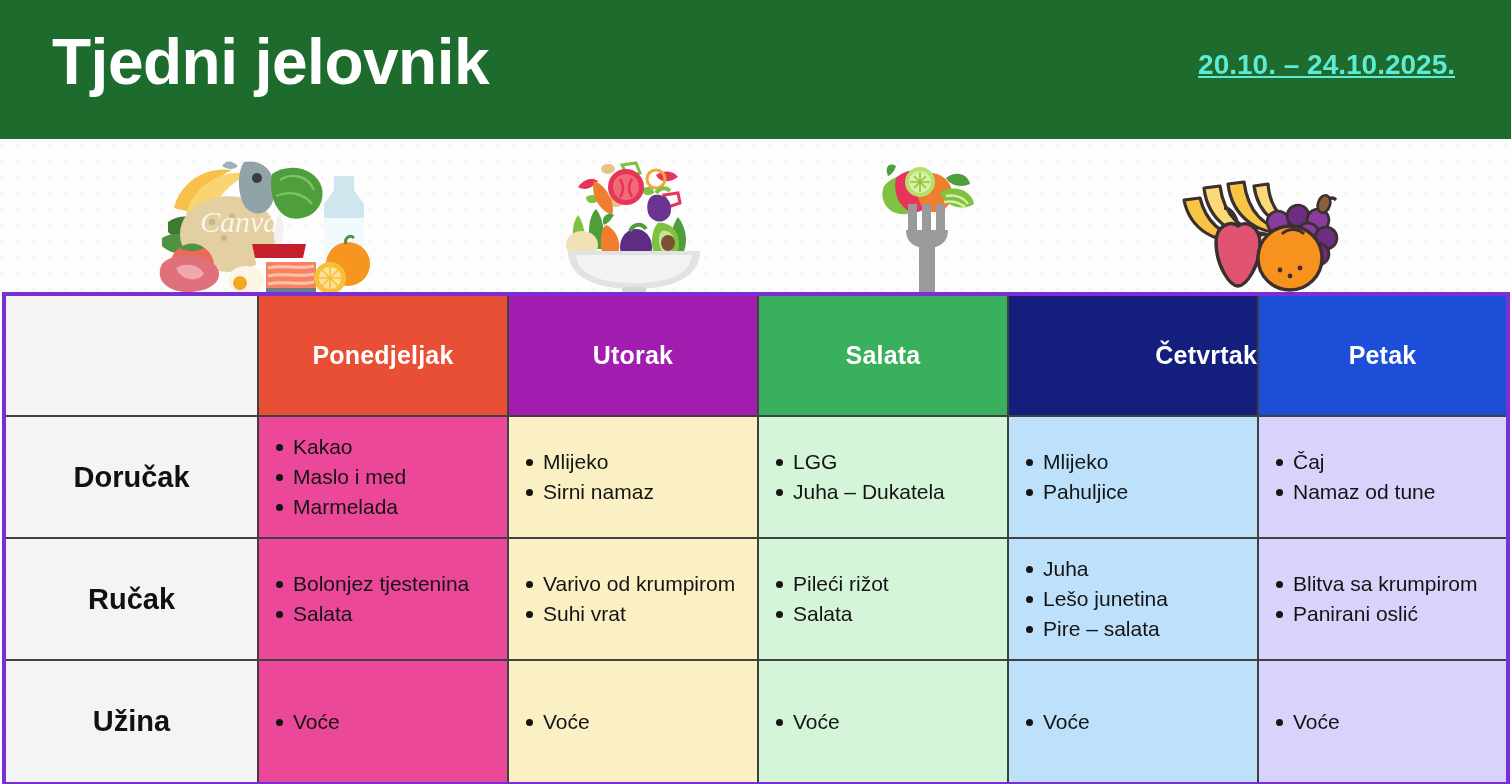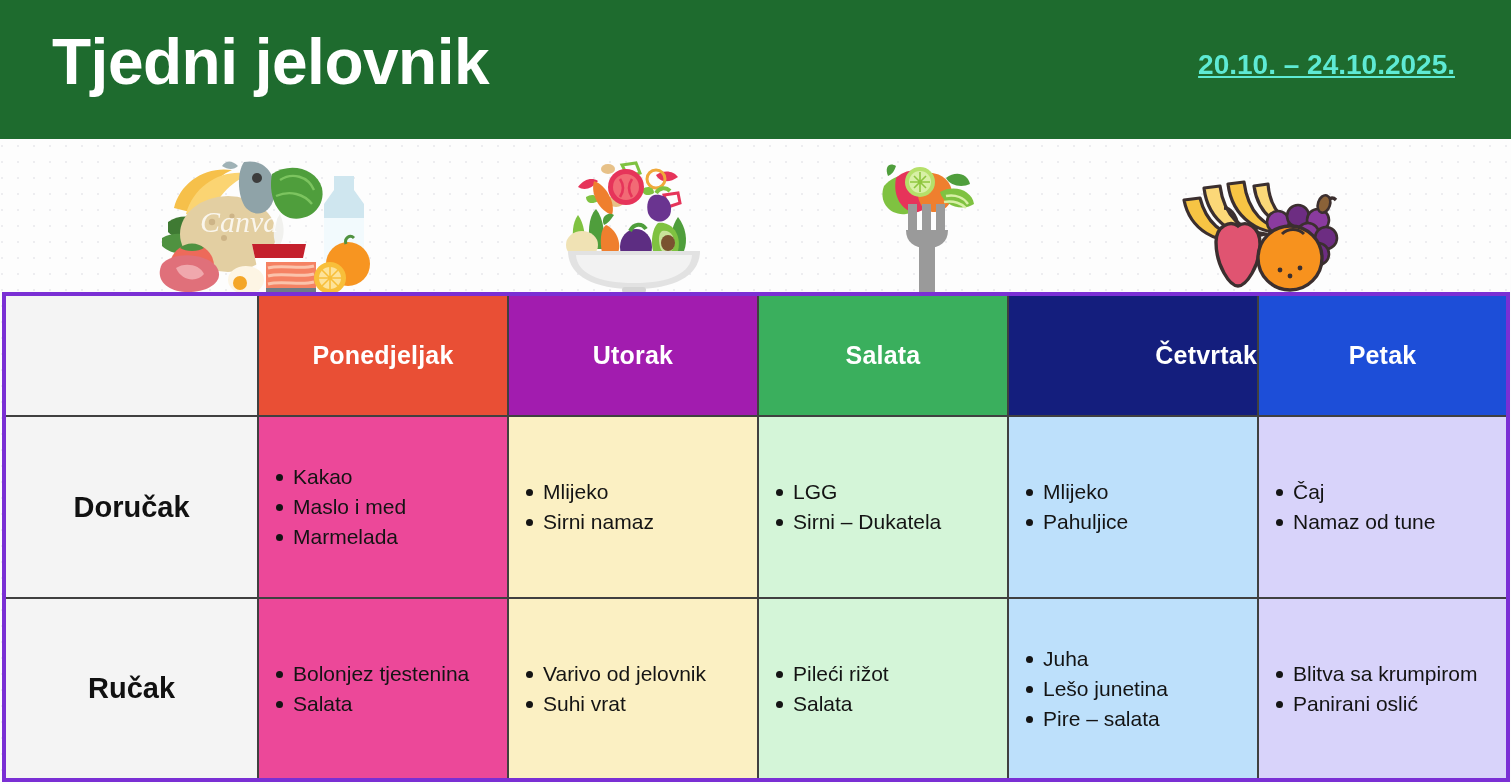--- a/index.html
+++ b/index.html
@@ -358,21 +358,21 @@
         </td>
         <td class="bd-tue">
           <ul class="cell-list">
               <li>Mlijeko</li>
               <li>Sirni namaz</li>
             </ul>
         </td>
         <td class="bd-wed">
           <ul class="cell-list">
               <li>LGG</li>
-              <li>Sirni – Dukatela</li>
+              <li>Juha – Dukatela</li>
             </ul>
         </td>
         <td class="bd-thu">
           <ul class="cell-list">
               <li>Mlijeko</li>
               <li>Pahuljice</li>
             </ul>
         </td>
         <td class="bd-fri">
           <ul class="cell-list">
@@ -385,21 +385,21 @@
       <tr class="row-rucak">
         <td class="row-label">Ručak</td>
         <td class="bd-mon">
           <ul class="cell-list">
               <li>Bolonjez tjestenina</li>
               <li>Salata</li>
             </ul>
         </td>
         <td class="bd-tue">
           <ul class="cell-list">
-              <li>Varivo od jelovnik</li>
+              <li>Varivo od krumpirom</li>
               <li>Suhi vrat</li>
             </ul>
         </td>
         <td class="bd-wed">
           <ul class="cell-list">
               <li>Pileći rižot</li>
               <li>Salata</li>
             </ul>
         </td>
         <td class="bd-thu">
@@ -410,16 +410,44 @@
             </ul>
         </td>
         <td class="bd-fri">
           <ul class="cell-list">
               <li>Blitva sa krumpirom</li>
               <li>Panirani oslić</li>
             </ul>
         </td>
       </tr>
 
+      <tr class="row-uzina">
+        <td class="row-label">Užina</td>
+        <td class="bd-mon">
+          <ul class="cell-list">
+              <li>Voće</li>
+            </ul>
+        </td>
+        <td class="bd-tue">
+          <ul class="cell-list">
+              <li>Voće</li>
+            </ul>
+        </td>
+        <td class="bd-wed">
+          <ul class="cell-list">
+              <li>Voće</li>
+            </ul>
+        </td>
+        <td class="bd-thu">
+          <ul class="cell-list">
+              <li>Voće</li>
+            </ul>
+        </td>
+        <td class="bd-fri">
+          <ul class="cell-list">
+              <li>Voće</li>
+            </ul>
+        </td>
+      </tr>
 
     </tbody>
   </table>
 </div>
 
 </body></html>

